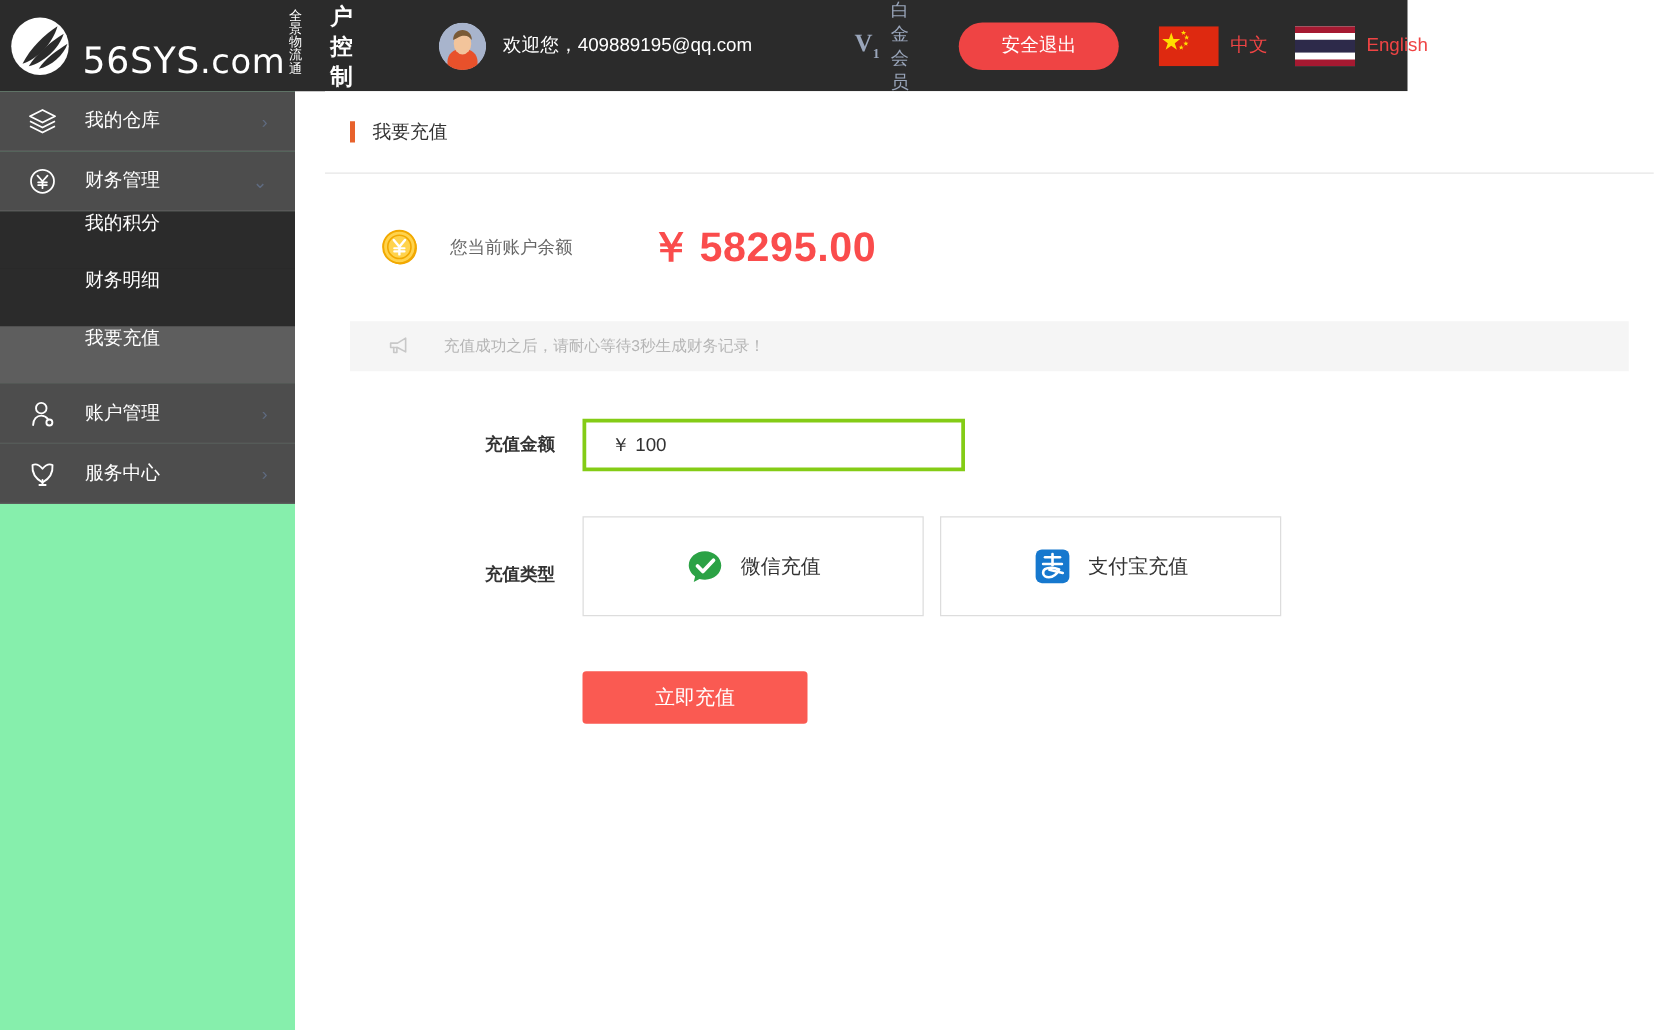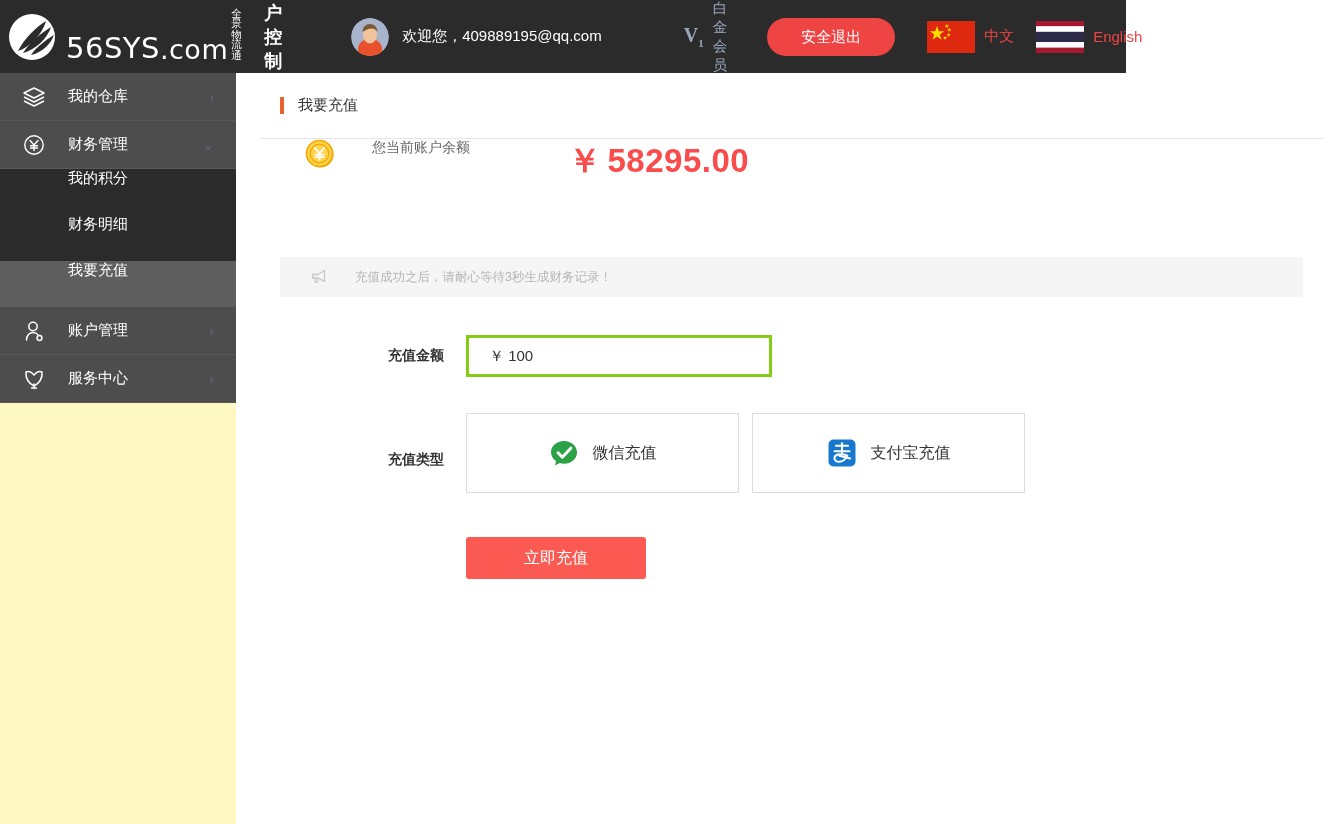--- a/index.html
+++ b/index.html
@@ -60,21 +60,21 @@
   .flag-group { display: flex; align-items: center; margin-left: 32px; }
   .flag-item { display: flex; align-items: center; cursor: pointer; }
   .flag-item + .flag-item { margin-left: 22px; }
   .flag { width: 48px; height: 32px; flex: 0 0 48px; display: block; }
   .flag-label { color: #ef4444; font-size: 15px; margin-left: 9px; white-space: nowrap; }
 
   
   .sidebar {
     position: absolute; top: 73px; left: 0;
     width: 236px; height: 751px;
-    background: #fef9c3;
+    background: #86efac;
   }
   .nav-item {
     position: relative; height: 48px;
     display: flex; align-items: center;
     border-bottom: 1px solid #595959;
     cursor: pointer; background: #4d4d4d;
   }
   .nav-icon {
     width: 24px; height: 24px; margin-left: 22px; flex: 0 0 24px;
     display: flex; align-items: center; justify-content: center;
@@ -104,27 +104,27 @@
     border-bottom: 1px solid #e6e6e6;
   }
   .title-accent {
     width: 4px; height: 17px; background: #e8622c; margin-left: 20px;
   }
   .page-title {
     font-size: 15px; color: #333333; margin-left: 14px; font-weight: normal;
   }
 
   .balance-row {
-    display: flex; align-items: flex-start; height: 118px; padding-left: 45px; gap: 12px;
+    display: flex; align-items: center; height: 118px; padding-left: 45px;
   }
   .coin-icon { width: 30px; height: 30px; flex: 0 0 30px; }
   .balance-label { font-size: 14px; color: #666666; margin-left: 25px; }
   .balance-value {
     color: #fa4c4c; font-size: 33px; font-weight: bold;
-    margin-left: 86px; letter-spacing: .5px; white-space: nowrap;
+    margin-left: 62px; letter-spacing: .5px; white-space: nowrap;
   }
   .balance-value .cur { margin-right: 6px; }
 
   .notice-bar {
     margin: 0 20px; height: 40px; background: #f5f5f5;
     display: flex; align-items: center;
   }
   .megaphone { width: 20px; height: 20px; margin-left: 30px; flex: 0 0 20px; }
   .notice-text { font-size: 12.5px; color: #b5b5b5; margin-left: 25px; }
 

